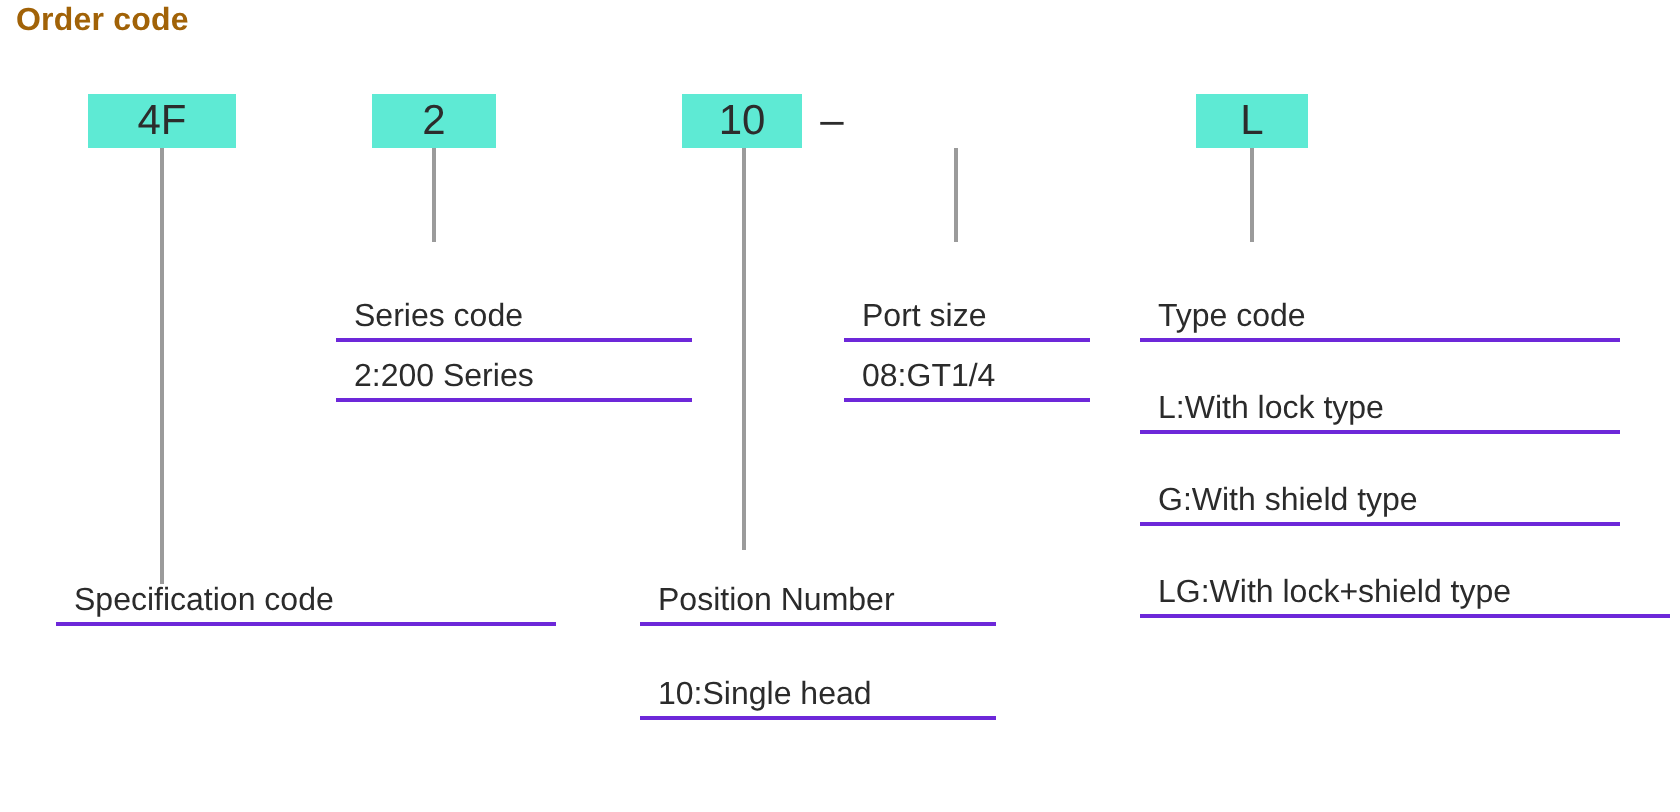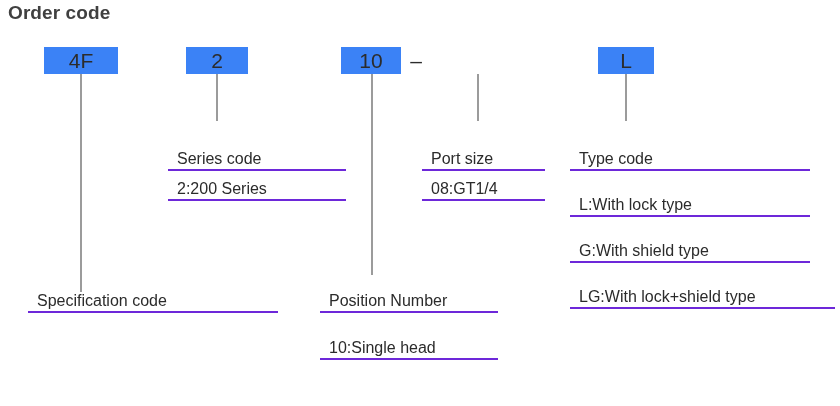--- a/index.html
+++ b/index.html
@@ -17,32 +17,32 @@
     height: 406px;
     overflow: hidden;
     background: #ffffff;
   }
 
   
   .title {
     position: absolute;
     left: 8px;
     top: 2px;
-    font-size: 19px;
+    font-size: 16px;
     font-weight: bold;
     letter-spacing: 0.1px;
-    color: #404040;
+    color: #a16207;
     white-space: nowrap;
   }
 
   
   .chip {
     position: absolute;
     height: 27px;
-    background: #3b82f6;
+    background: #5eead4;
     font-size: 21px;
     line-height: 27px;
     text-align: center;
     color: #2c2c2c;
     white-space: nowrap;
   }
   .dash {
     position: absolute;
     font-size: 21px;
     line-height: 27px;

